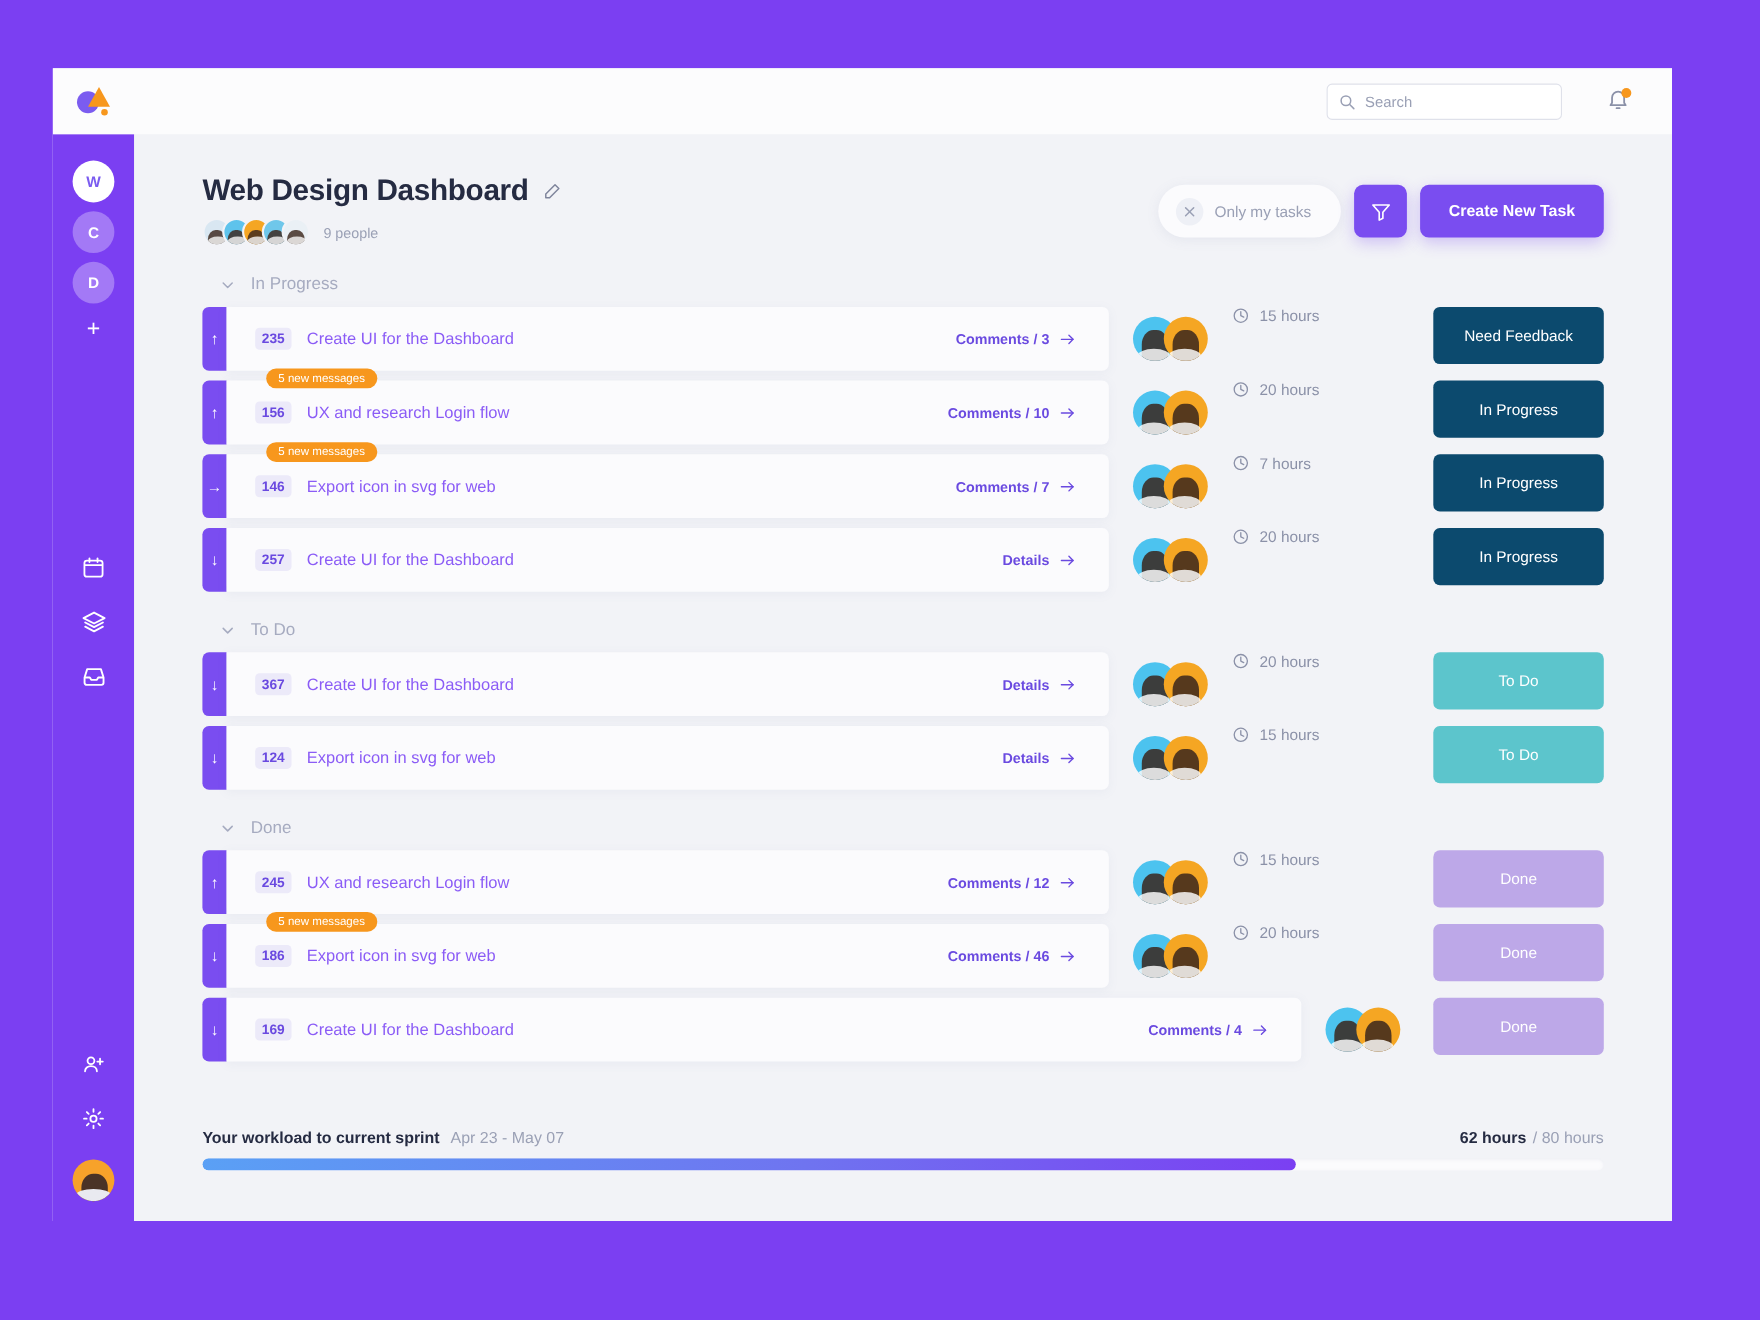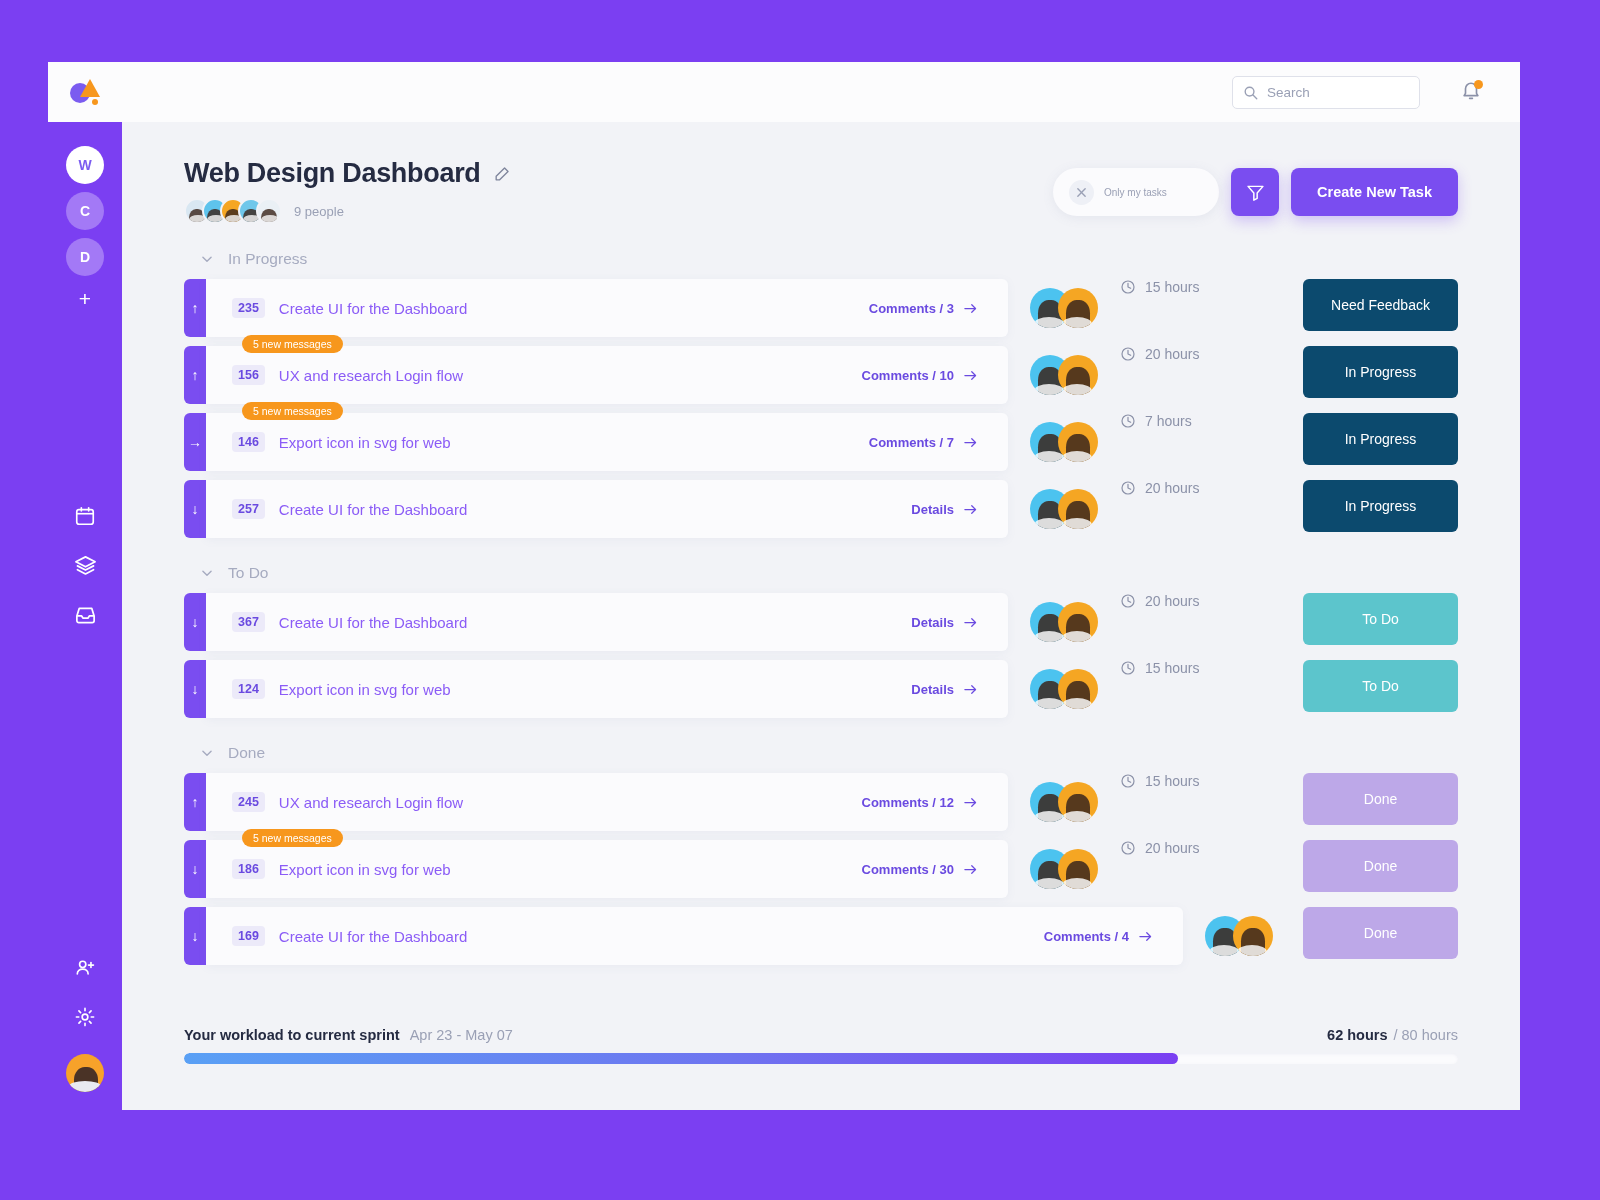--- a/index.html
+++ b/index.html
@@ -44,21 +44,21 @@
     border-right: 10px solid transparent;
     border-bottom: 18px solid #f7971d;
   }
   .logo .dot {
     position: absolute; left: 22px; top: 21px;
     width: 6px; height: 6px; border-radius: 50%;
     background: #f7971d;
   }
   .topbar-spacer { flex: 1; }
   .search-box {
-    width: 188px; height: 33px;
+    width: 214px; height: 33px;
     border: 1px solid #dfe1ea;
     border-radius: 5px;
     background: #fff;
     display: flex; align-items: center;
     padding: 0 10px;
     gap: 9px;
     margin-right: 40px;
   }
   .search-box .ph { color: #9aa0b5; font-size: 13.5px; }
   .bell-wrap { position: relative; margin-right: 38px; width: 22px; height: 24px; }
@@ -172,21 +172,21 @@
     background: #fbfbfd;
     display: flex; align-items: center; gap: 10px;
     padding: 0 16px;
     box-shadow: 0 2px 12px rgba(110,120,160,.10);
   }
   .only-my .x-circ {
     width: 25px; height: 25px; border-radius: 50%;
     background: #eef0f6;
     display: flex; align-items: center; justify-content: center;
   }
-  .only-my .lbl { font-size: 10px; color: #9aa0b5; }
+  .only-my .lbl { font-size: 14px; color: #9aa0b5; }
   .filter-btn {
     width: 48px; height: 48px; border-radius: 8px;
     background: #7a4df0;
     display: flex; align-items: center; justify-content: center;
     box-shadow: 0 5px 14px rgba(122,77,240,.30);
   }
   .create-btn {
     height: 48px; border-radius: 8px;
     background: #7a4df0; color: #fff;
     font-size: 14.5px; font-weight: 600;
@@ -757,21 +757,21 @@
               <div class="task-row">
                 <div class="prio">
                   <span style="color:#fff;font-size:14px;line-height:1">↓</span>
                 </div>
                 <div class="row-main">
                   <span class="msg-badge">5 new messages</span>
                   <span class="task-id">186</span>
                   <span class="task-title">Export icon in svg for web</span>
                   <span class="row-flex"></span>
                   <span class="comments">
-                    <span>Comments / 30</span>
+                    <span>Comments / 46</span>
                     <svg width="15" height="13" viewBox="0 0 24 20" fill="none" stroke="#6a4ae0" stroke-width="2" stroke-linecap="round" stroke-linejoin="round">
                       <line x1="3" y1="10" x2="20" y2="10"></line>
                       <polyline points="14,4 20,10 14,16"></polyline>
                     </svg>
                   </span>
                 </div>
                 <div class="assignees">
                   <div class="a2">
                     <div class="av2" style="background:#4cc3ef">
                       <i></i>

